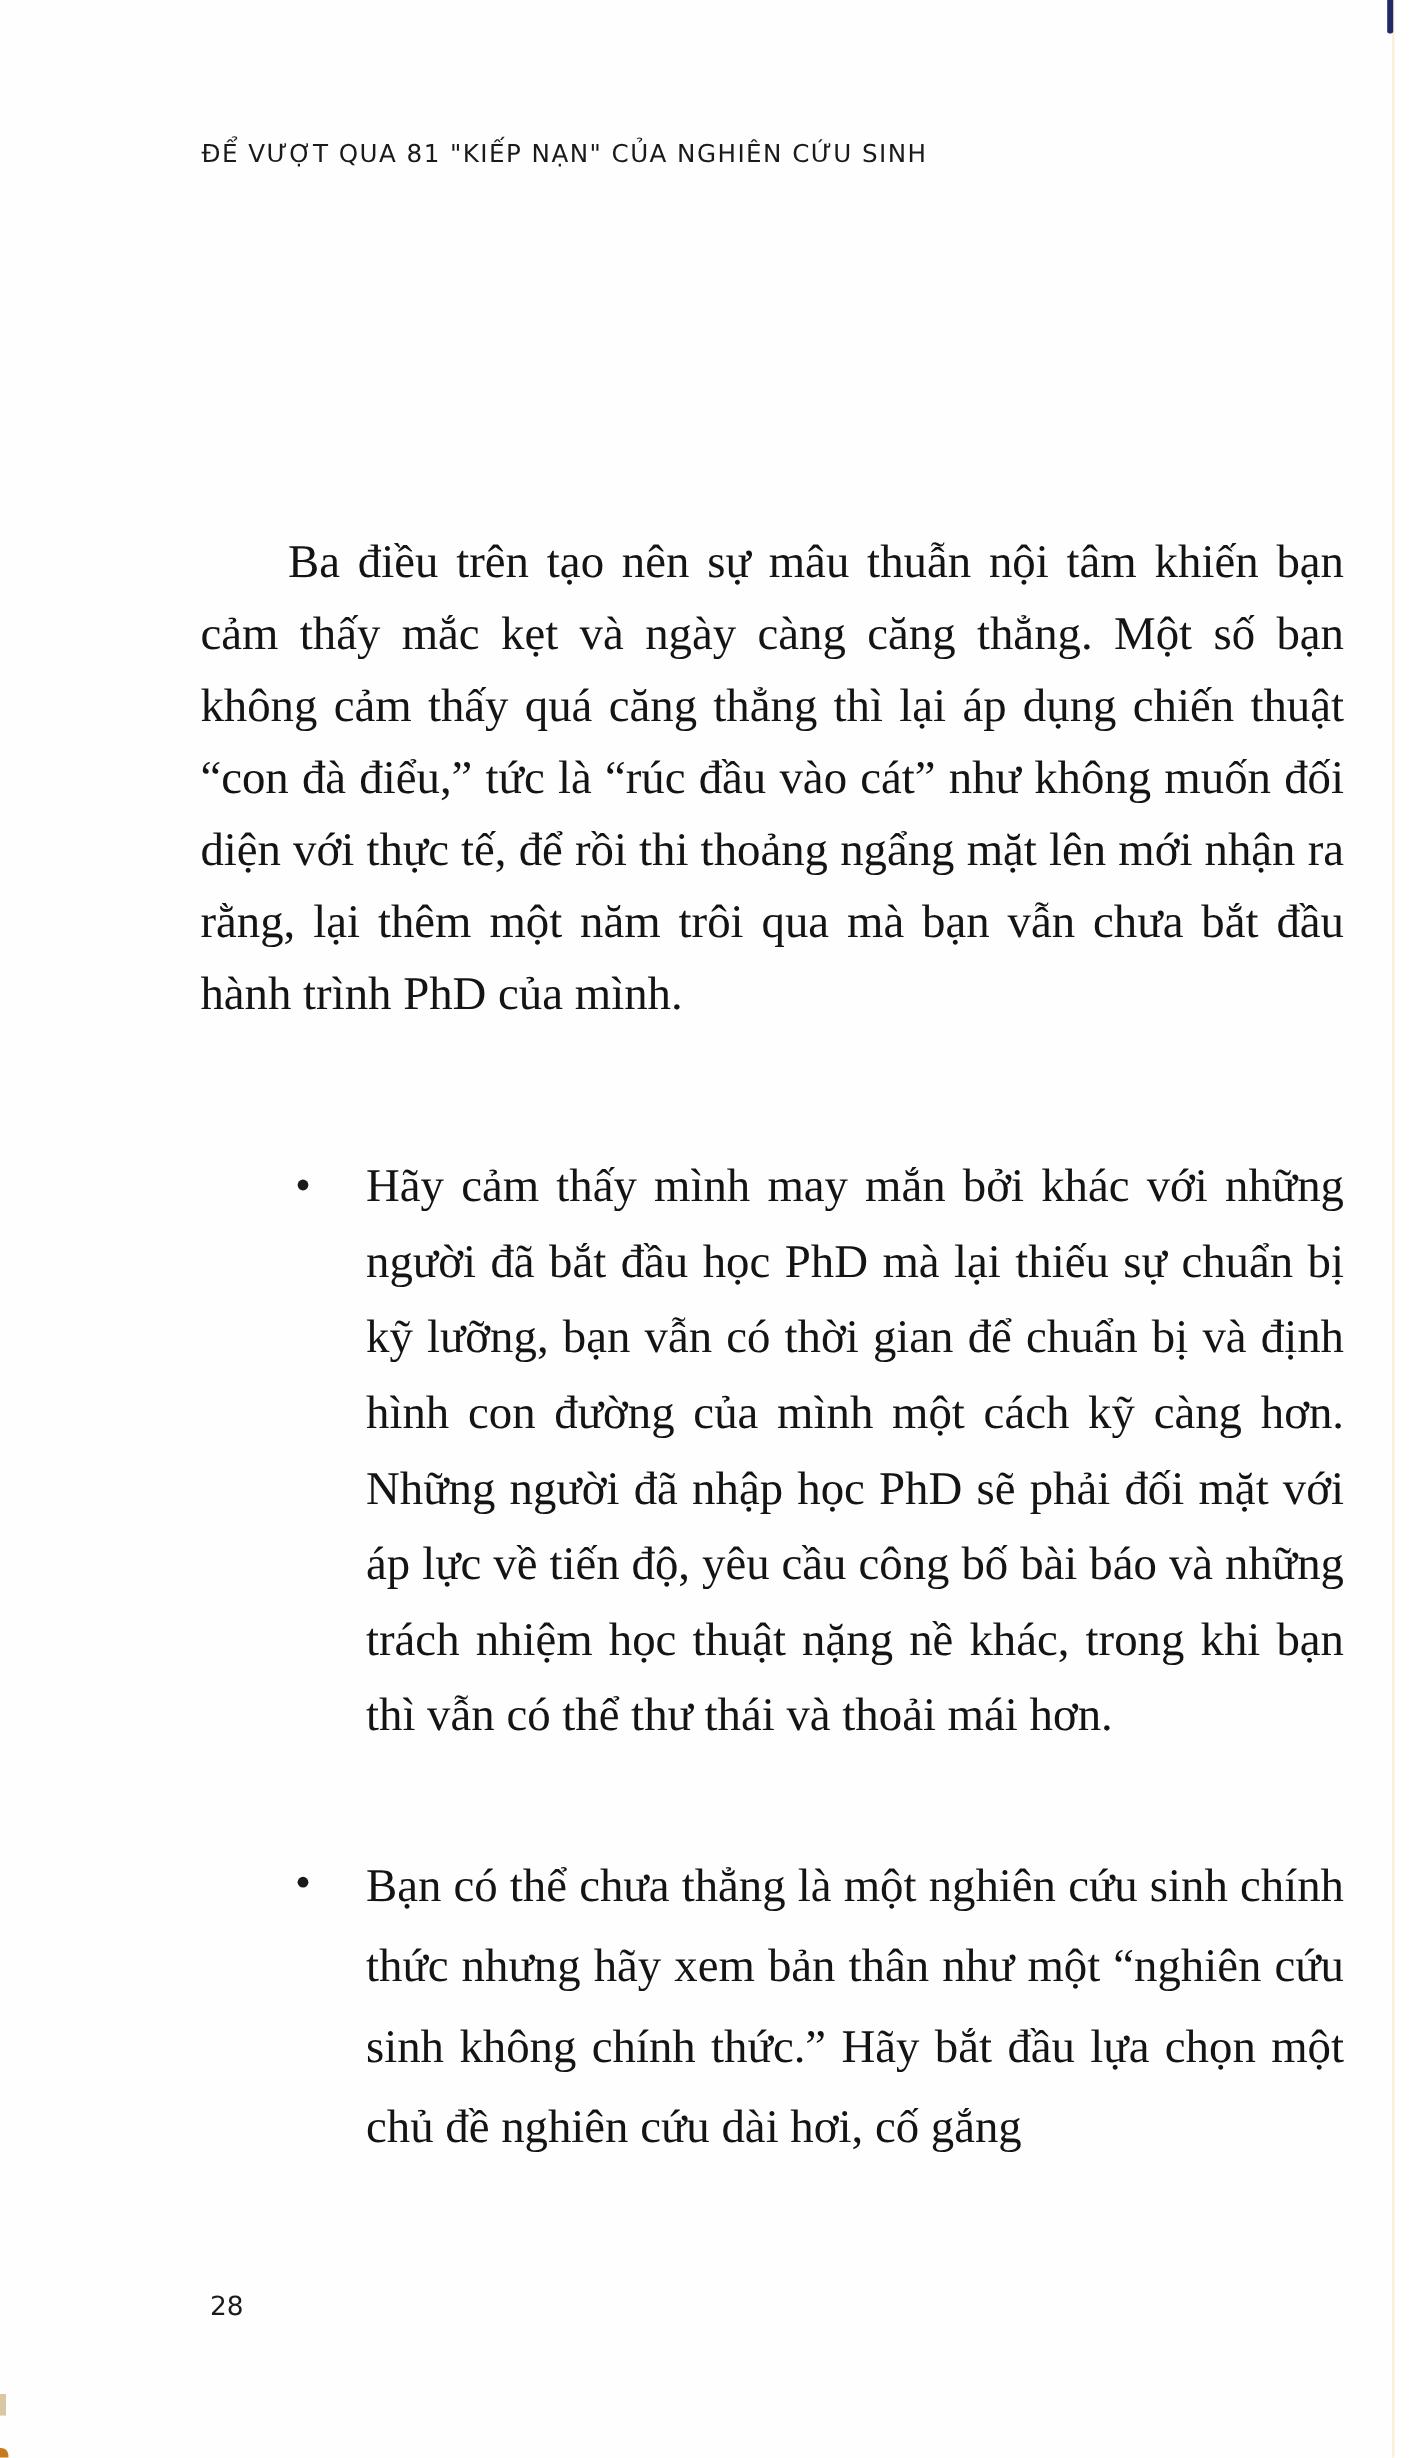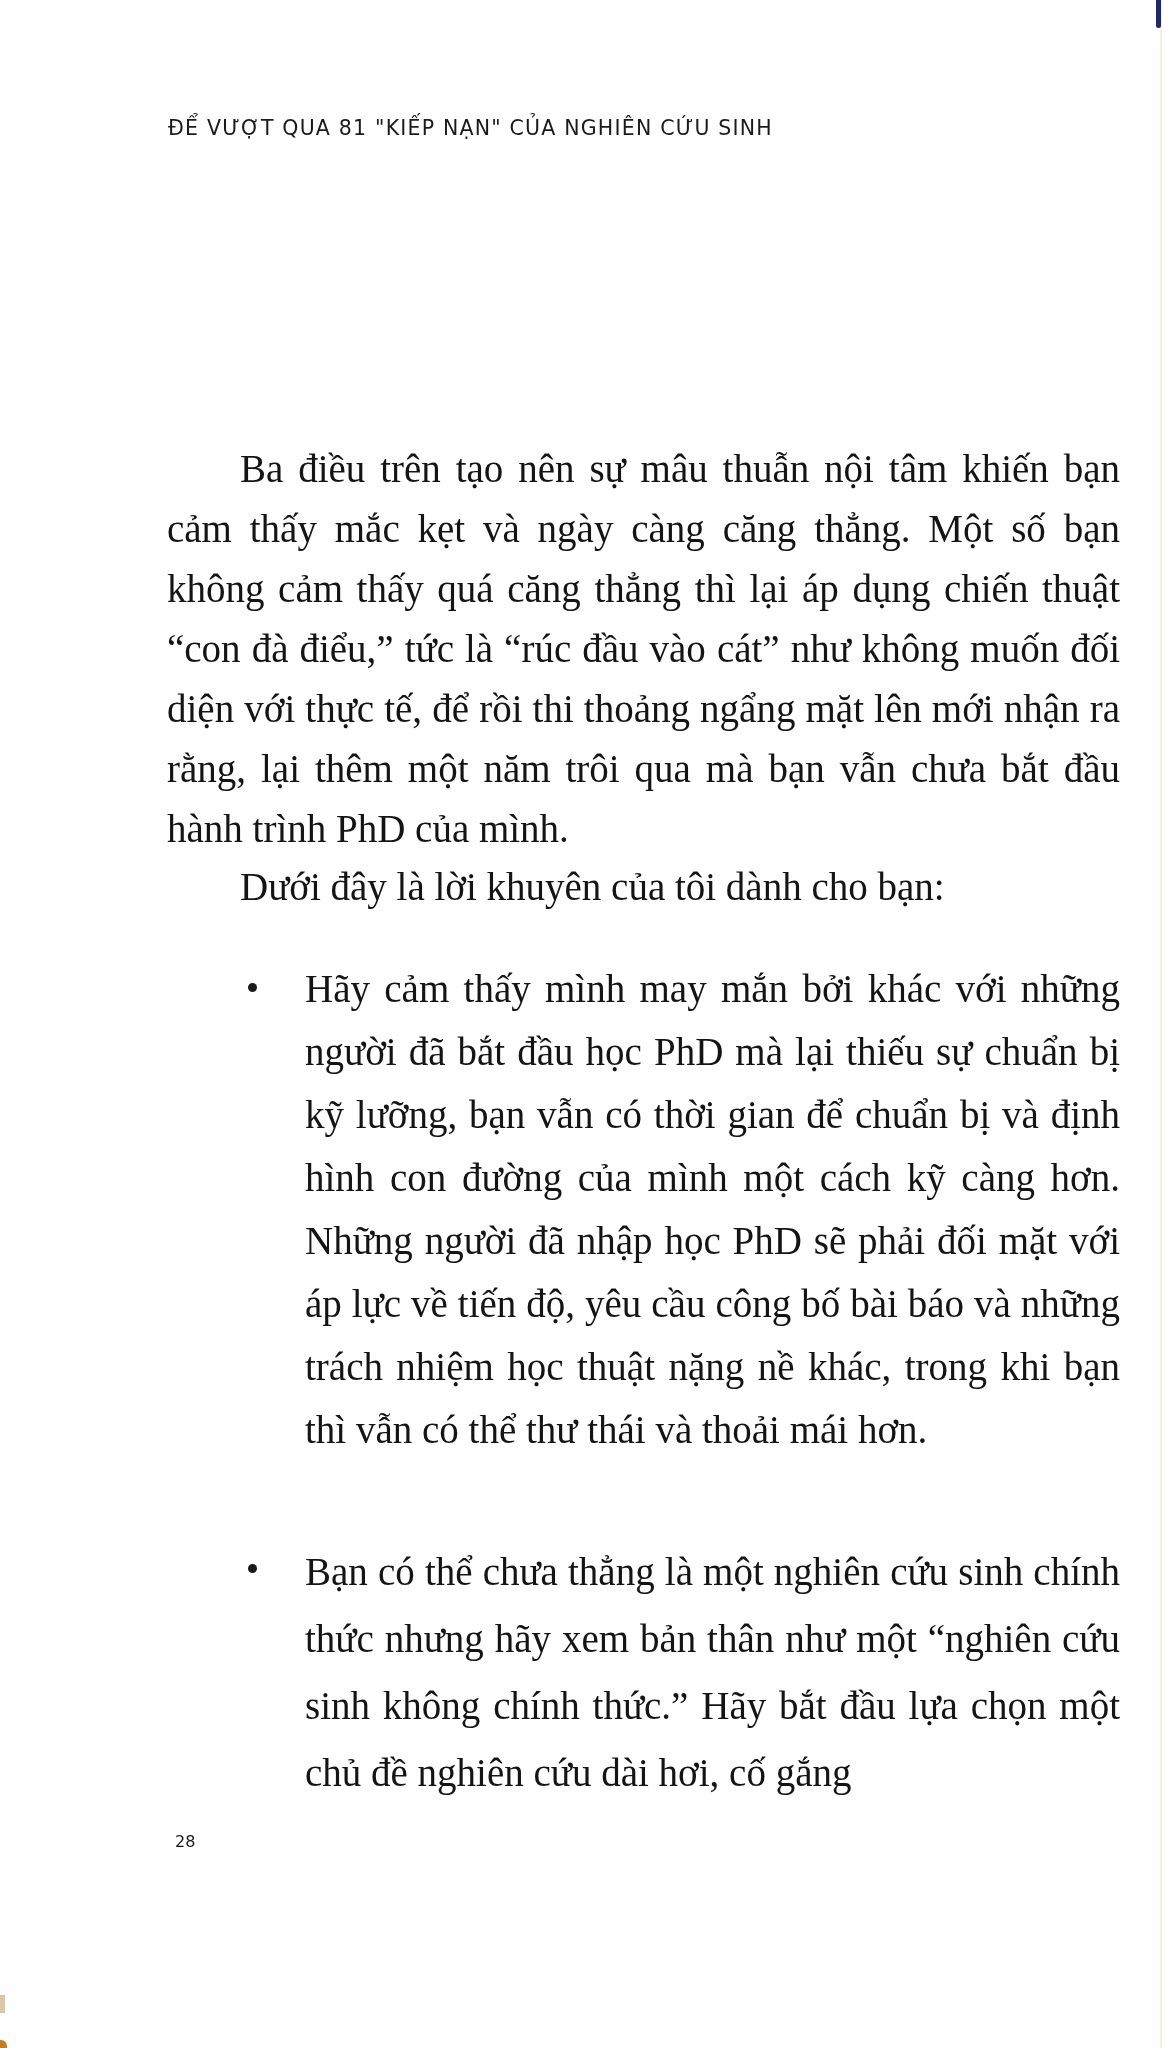--- a/index.html
+++ b/index.html
@@ -117,37 +117,36 @@
       width: 815px;
       margin: 0;
       line-height: 63px;
     }
     .bullet-1 { top: 957px; }
     .bullet-2 { top: 1538px; }
     .bullet-2 .bullet-text { line-height: 67px; }
     .folio {
       position: absolute;
       left: 175px;
-      top: 1832px;
+      top: 1910px;
       font-family: "DejaVu Sans", sans-serif;
-      font-size: 16px;
+      font-size: 22px;
       color: #1a1a1a;
     }
   </style>
 </head>
 <body>
 
 <div class="page">
 
   <div class="running-head">ĐỂ VƯỢT QUA 81 "KIẾP NẠN" CỦA NGHIÊN CỨU SINH</div>
 
 
   <p class="block body-text p-main">Ba điều trên tạo nên sự mâu thuẫn nội tâm khiến bạn cảm thấy mắc kẹt và ngày càng căng thẳng. Một số bạn không cảm thấy quá căng thẳng thì lại áp dụng chiến thuật “con đà điểu,” tức là “rúc đầu vào cát” như không muốn đối diện với thực tế, để rồi thi thoảng ngẩng mặt lên mới nhận ra rằng, lại thêm một năm trôi qua mà bạn vẫn chưa bắt đầu hành trình PhD của mình.</p>
 
-  <p class="block body-text p-lead">Dưới đây là lời khuyên của tôi dành cho bạn:</p>
 
   <div class="bullet bullet-1">
     <span class="bullet-dot"></span>
     <p class="bullet-text body-text">Hãy cảm thấy mình may mắn bởi khác với những người đã bắt đầu học PhD mà lại thiếu sự chuẩn bị kỹ lưỡng, bạn vẫn có thời gian để chuẩn bị và định hình con đường của mình một cách kỹ càng hơn. Những người đã nhập học PhD sẽ phải đối mặt với áp lực về tiến độ, yêu cầu công bố bài báo và những trách nhiệm học thuật nặng nề khác, trong khi bạn thì vẫn có thể thư thái và thoải mái hơn.</p>
   </div>
 
   <div class="bullet bullet-2">
     <span class="bullet-dot"></span>
     <p class="bullet-text body-text">Bạn có thể chưa thẳng là một nghiên cứu sinh chính thức nhưng hãy xem bản thân như một “nghiên cứu sinh không chính thức.” Hãy bắt đầu lựa chọn một chủ đề nghiên cứu dài hơi, cố gắng</p>
   </div>

